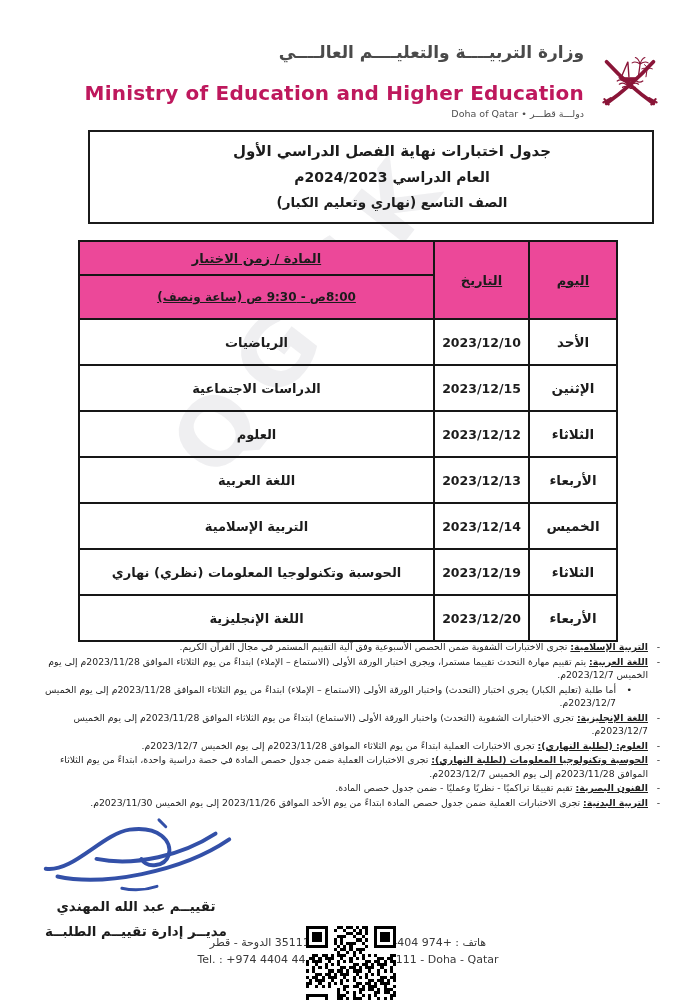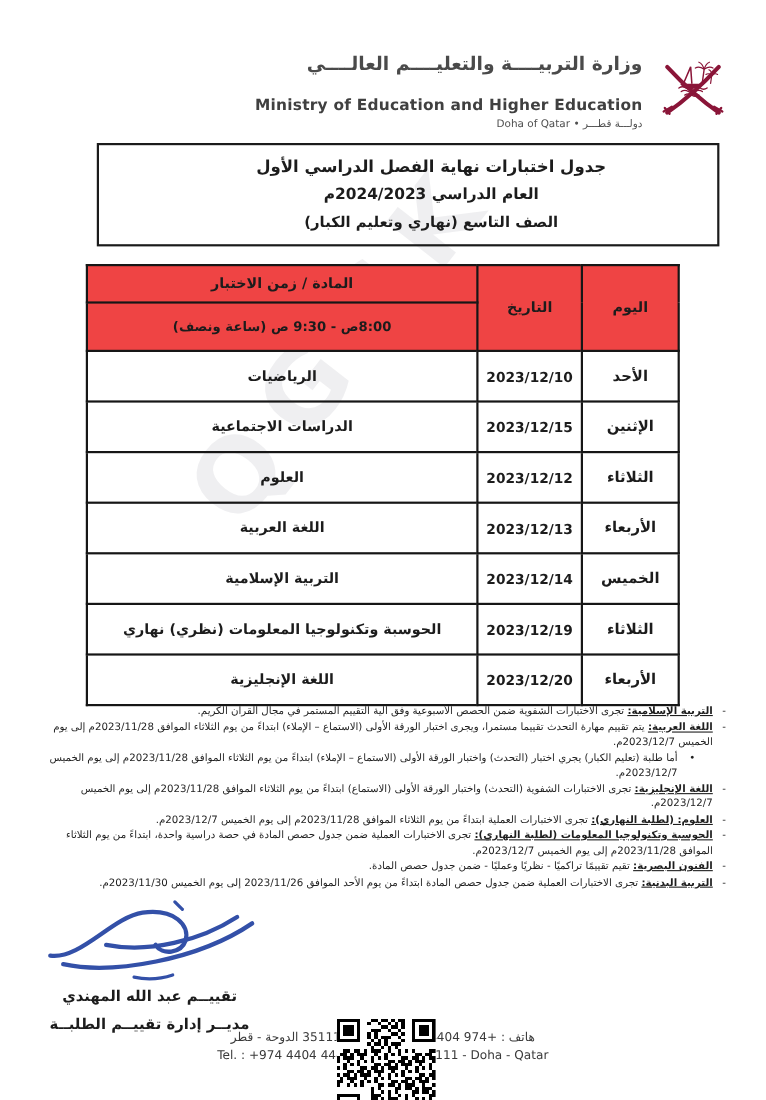--- a/index.html
+++ b/index.html
@@ -15,21 +15,21 @@
     font-size:92px;font-weight:bold;letter-spacing:22px;
     color:rgba(190,190,200,0.25);
     transform:rotate(-52deg);transform-origin:left top;
     white-space:nowrap;pointer-events:none;
   }
 
   
   .hdr{position:absolute;top:42px;right:34px;display:flex;align-items:flex-end;gap:14px;z-index:2;}
   .hdr-text{text-align:right;}
   .ministry-ar{font-size:17px;font-weight:bold;color:#4a4a4a;direction:rtl;}
-  .ministry-en{font-size:14px;font-weight:600;color:#404040;margin-top:19px;letter-spacing:0.2px;}
+  .ministry-en{font-size:20px;font-weight:600;color:#be185d;margin-top:19px;letter-spacing:0.2px;}
   .state-line{font-size:9.5px;color:#4f4f4f;margin-top:3px;text-align:right;}
   .emblem svg{width:64px;height:76px;display:block;}
 
   
   .title-box{
     position:absolute;left:88px;top:130px;width:520px;height:80px;z-index:1;
     border:2px solid #1b1b1b;text-align:center;direction:rtl;padding-top:10px;padding-left:42px;
   }
   .title-line1{font-size:15px;font-weight:bold;}
   .title-line2{font-size:14px;font-weight:bold;margin-top:9px;}
@@ -37,21 +37,21 @@
 
   
   table.sched{
     position:absolute;left:78px;top:240px;width:540px;z-index:1;
     border-collapse:collapse;direction:rtl;table-layout:fixed;
   }
   table.sched th,table.sched td{
     border:2px solid #161616;text-align:center;vertical-align:middle;
     font-weight:bold;padding:0 4px;
   }
-  table.sched th{background:#ef4444;}
+  table.sched th{background:#ec4899;text-decoration:underline;}
   .col-day{width:88px;}
   .col-date{width:95px;}
   .h1{height:34px;font-size:13px;}
   .h2{height:44px;font-size:12px;}
   td.day{font-size:13.5px;height:44px;}
   td.date{font-size:12.5px;direction:ltr;}
   td.subj{font-size:13px;}
 
   
   .notes{

